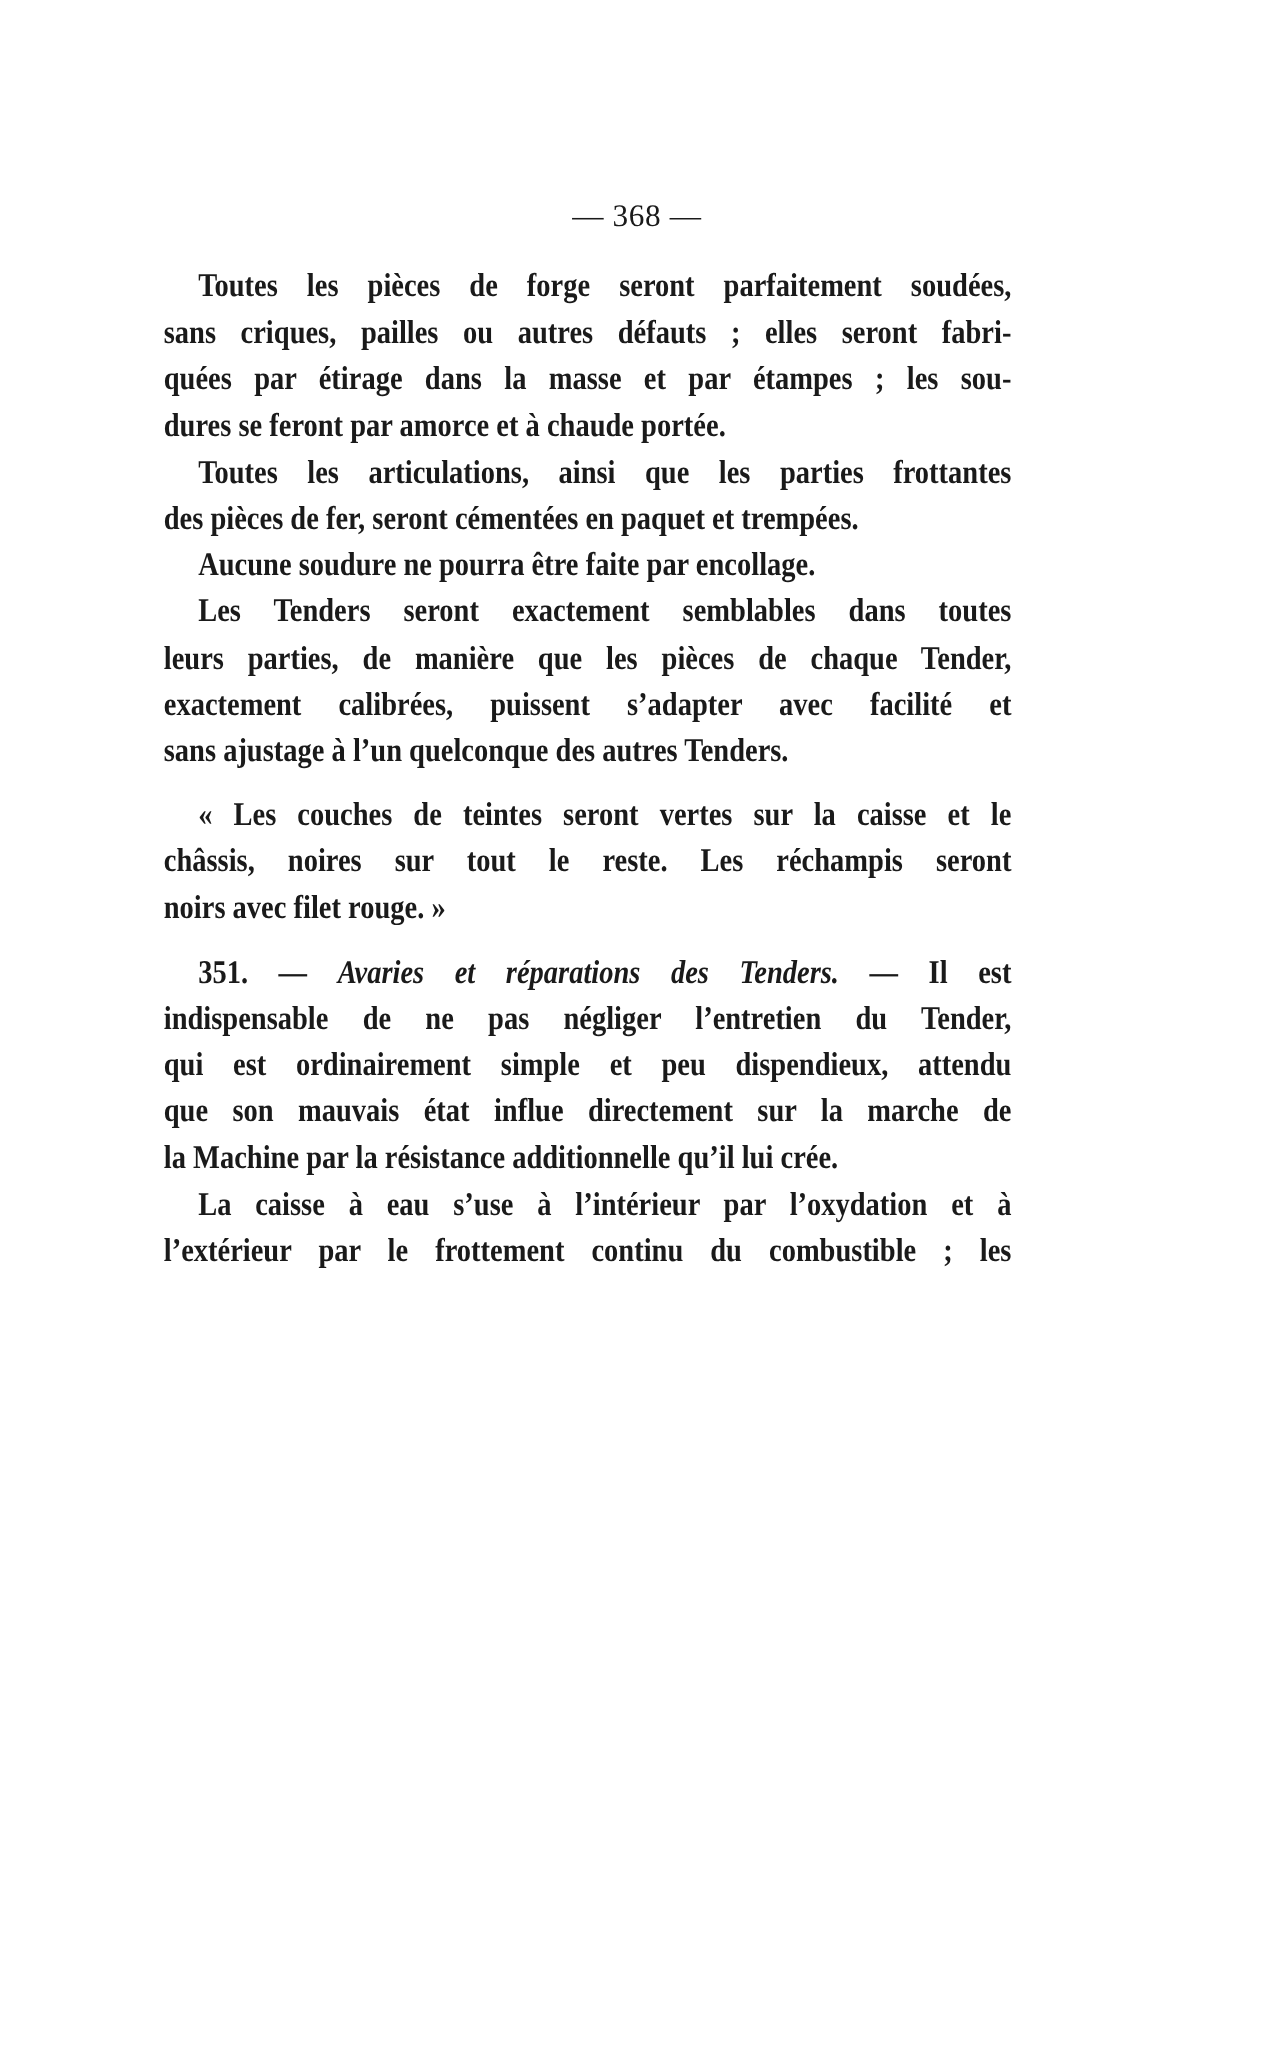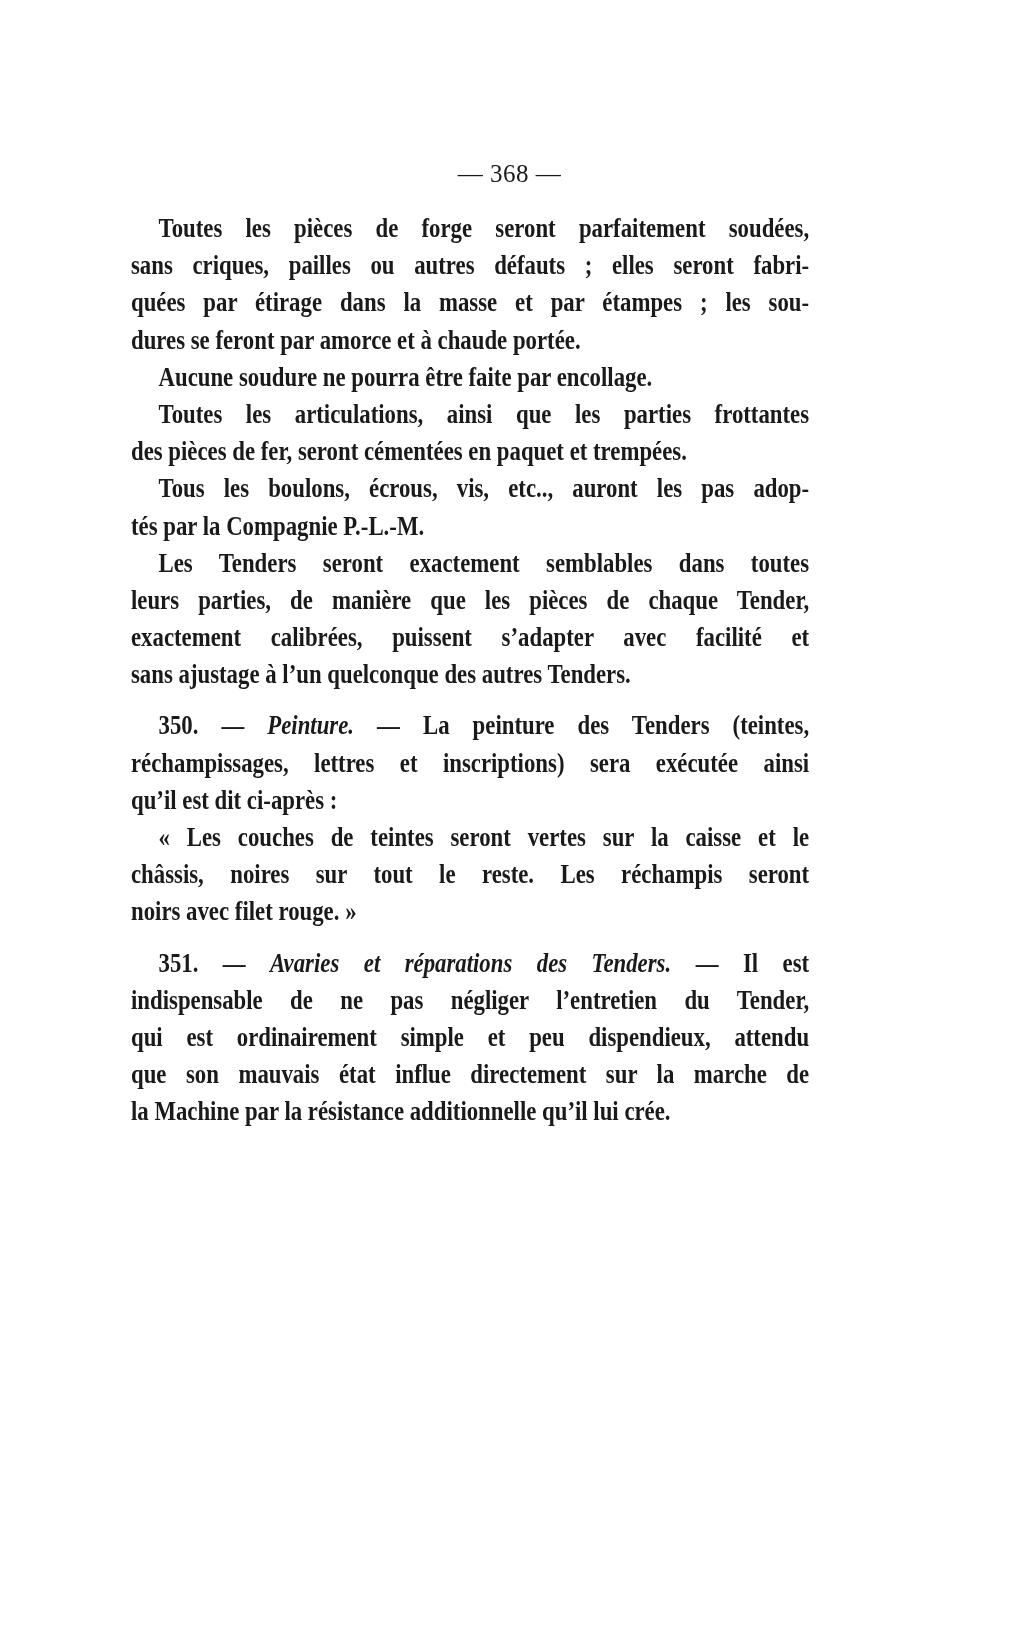--- a/index.html
+++ b/index.html
@@ -36,66 +36,56 @@
   <div class="text-block">
 
     <div>
       <span class="line indent">Toutes les pièces de forge seront parfaitement soudées,</span>
       <span class="line">sans criques, pailles ou autres défauts ; elles seront fabri-</span>
       <span class="line">quées par étirage dans la masse et par étampes ; les sou-</span>
       <span class="line last">dures se feront par amorce et à chaude portée.</span>
     </div>
 
     <div>
-      <span class="line indent last">Aucune soudure ne pourra être faite par encollage.</span>
-    </div>
-
-    <div>
       <span class="line indent">Toutes les articulations, ainsi que les parties frottantes</span>
       <span class="line last">des pièces de fer, seront cémentées en paquet et trempées.</span>
     </div>
 
     <div>
-      <span class="line indent">Tous les boulons, écrous, vis, etc.., auront les pas adop-</span>
-      <span class="line last">tés par la Compagnie P.-L.-M.</span>
+      <span class="line indent last">Aucune soudure ne pourra être faite par encollage.</span>
     </div>
+
 
     <div>
       <span class="line indent">Les Tenders seront exactement semblables dans toutes</span>
       <span class="line">leurs parties, de manière que les pièces de chaque Tender,</span>
       <span class="line">exactement calibrées, puissent s’adapter avec facilité et</span>
       <span class="line last">sans ajustage à l’un quelconque des autres Tenders.</span>
     </div>
 
     <span class="gap"></span>
 
-    <div>
-      <span class="line indent">
-        <span>350.</span>
-        <span>—</span>
-        <span class="it">Peinture.</span>
-        <span>— La peinture des Tenders (teintes,</span>
-      </span>
-      <span class="line">réchampissages, lettres et inscriptions) sera exécutée ainsi</span>
-      <span class="line last">qu’il est dit ci-après :</span>
-    </div>
     <div>
       <span class="line indent">« Les couches de teintes seront vertes sur la caisse et le</span>
       <span class="line">châssis, noires sur tout le reste. Les réchampis seront</span>
       <span class="line last">noirs avec filet rouge. »</span>
     </div>
 
     <span class="gap"></span>
 
     <div>
       <span class="line indent">
         <span>351.</span>
         <span>—</span>
         <span class="it">Avaries et réparations des Tenders.</span>
         <span>— Il est</span>
       </span>
       <span class="line">indispensable de ne pas négliger l’entretien du Tender,</span>
       <span class="line">qui est ordinairement simple et peu dispendieux, attendu</span>
       <span class="line">que son mauvais état influe directement sur la marche de</span>
       <span class="line last">la Machine par la résistance additionnelle qu’il lui crée.</span>
     </div>
+    <div>
+      <span class="line indent">La caisse à eau s’use à l’intérieur par l’oxydation et à</span>
+      <span class="line">l’extérieur par le frottement continu du combustible ; les</span>
+    </div>
   </div>
 </div>
 
 </body></html>

